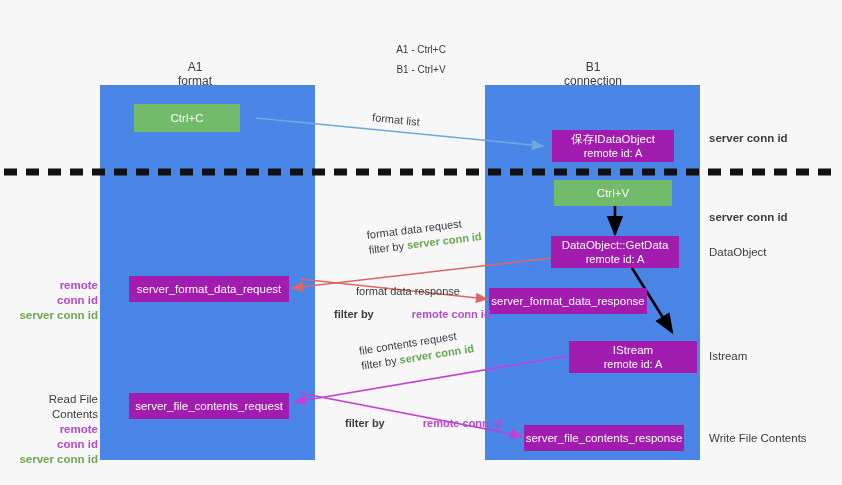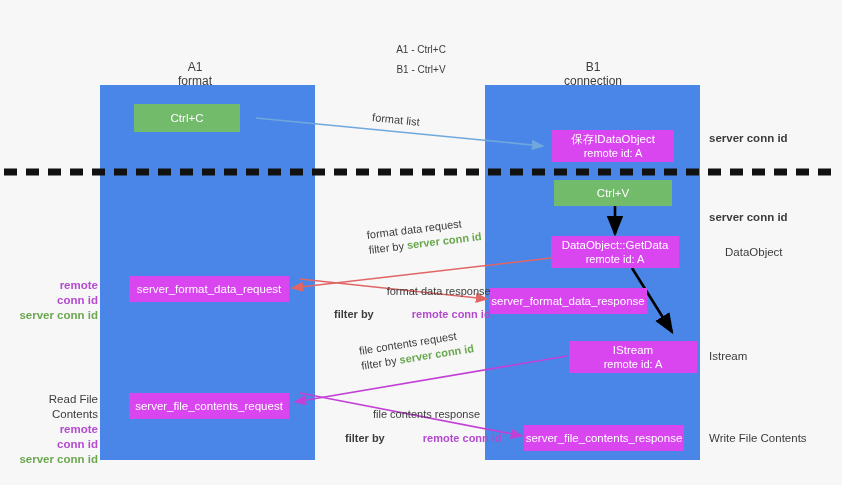--- a/index.html
+++ b/index.html
@@ -3,21 +3,21 @@
 <meta charset="utf-8">
 <style>
   html,body{margin:0;padding:0;}
   body{width:842px;height:485px;background:#f7f7f7;font-family:"Liberation Sans",sans-serif;overflow:hidden;}
   #stage{position:relative;width:842px;height:485px;}
   .title{position:absolute;left:0;right:0;top:8px;text-align:center;color:#3c3c3c;font-size:10px;line-height:20px;margin-top:32px;}
   .col-head{position:absolute;text-align:center;color:#3c3c3c;font-size:12px;line-height:14px;}
   .panel{position:absolute;background:#4a86e8;}
   .box{position:absolute;box-sizing:border-box;color:#ffffff;font-size:11.5px;line-height:14px;display:flex;flex-direction:column;align-items:center;justify-content:center;text-align:center;}
   .box.green{background:#6aa84f;background:#72bb6a;}
-  .box.orange{background:#d946ef;}
+  .box.orange{background:#a21caf;}
   .box .l2{font-size:11px;text-align:center;}
   .sidelabel{position:absolute;font-size:11.5px;line-height:15px;color:#3c3c3c;}
   .green-t{color:#6aa84f;font-weight:bold;}
   .magenta-t{color:#b44ad0;font-weight:bold;margin-left:35px;}
   .plain-t{color:#3c3c3c;}
   .dark-t{color:#3c3c3c;}
   .rot{position:absolute;font-size:11px;line-height:15px;color:#3c3c3c;white-space:nowrap;transform-origin:left top;}
   .dashed{position:absolute;left:0;top:166px;width:842px;height:12px;}
   svg.overlay{position:absolute;left:0;top:0;width:842px;height:485px;pointer-events:none;}
   .rlabel{position:absolute;font-size:11.5px;line-height:15px;color:#3c3c3c;white-space:nowrap;}
@@ -122,37 +122,36 @@
   <div class="rot" style="left:373px;top:110px;transform:rotate(6deg);">
     <span>format list</span>
   </div>
 
   <div class="rot" style="left:366px;top:228px;transform:rotate(-7deg);">
     <div>format data request</div>
     <div><span class="plain-t">filter by </span><span class="green-t">server conn id</span></div>
   </div>
 
   <div class="rot" style="left:334px;top:284px;">
-    <div style="padding-left:22px;text-align:right;">format data response</div>
+    <div style="padding-left:22px;">format data response</div>
     <div style="padding-top:8px;"><span class="plain-t lbl-strong">filter by </span><span class="magenta-t">remote conn id</span></div>
   </div>
 
   <div class="rot" style="left:358px;top:344px;transform:rotate(-9deg);">
     <div>file contents request</div>
     <div><span class="plain-t">filter by </span><span class="green-t">server conn id</span></div>
   </div>
 
   <div class="rot" style="left:345px;top:407px;">
-    <div style="padding-left:28px;">file contents response</div>
     <div style="padding-top:9px;"><span class="plain-t lbl-strong">filter by </span><span class="magenta-t">remote conn id</span></div>
   </div>
 
   <div class="rlabel green-t" style="left:709px;top:131px;">server conn id</div>
   <div class="rlabel green-t" style="left:709px;top:210px;">server conn id</div>
-  <div class="rlabel" style="left:709px;top:245px;margin-left:16px;">DataObject</div>
+  <div class="rlabel" style="left:709px;top:245px;">DataObject</div>
   <div class="rlabel" style="left:709px;top:349px;">Istream</div>
   <div class="rlabel" style="left:709px;top:431px;">Write File Contents</div>
 
   <div class="sidelabel" style="left:8px;top:278px;width:90px;text-align:right;">
     <div class="magenta-t">remote conn id</div>
     <div class="green-t">server conn id</div>
   </div>
 
   <div class="sidelabel" style="left:4px;top:392px;width:94px;text-align:right;">
     <div class="dark-t">Read File Contents</div>

